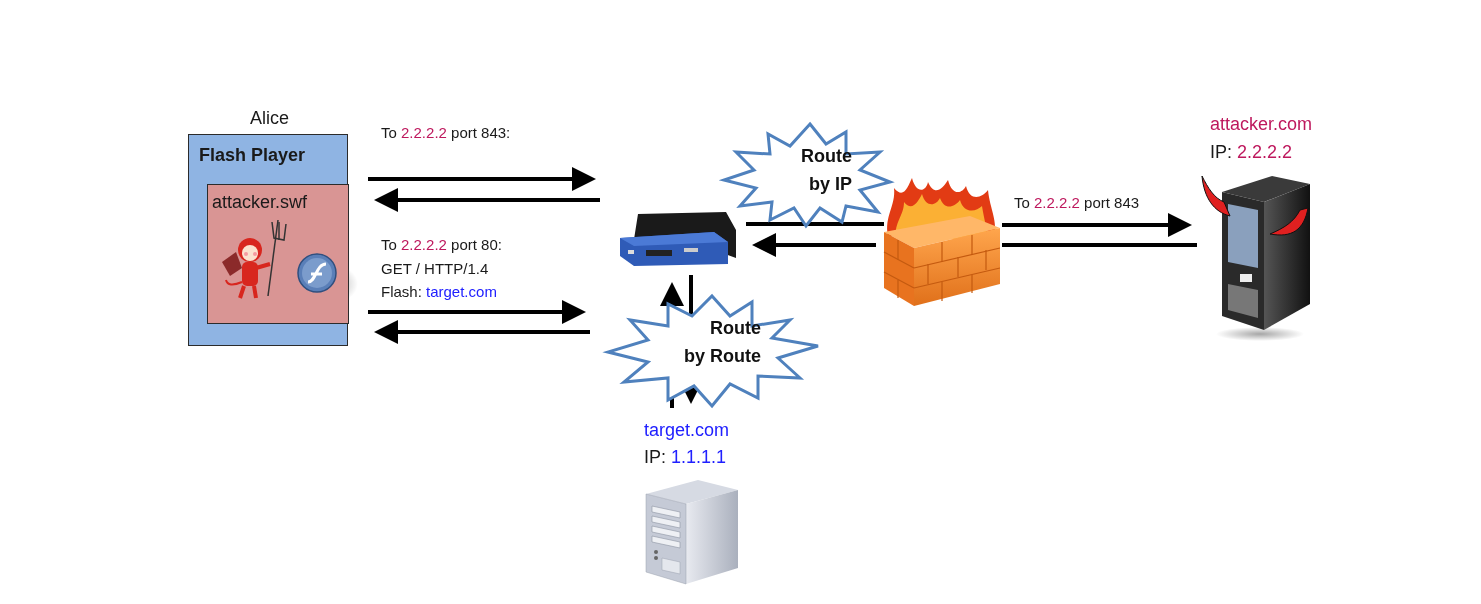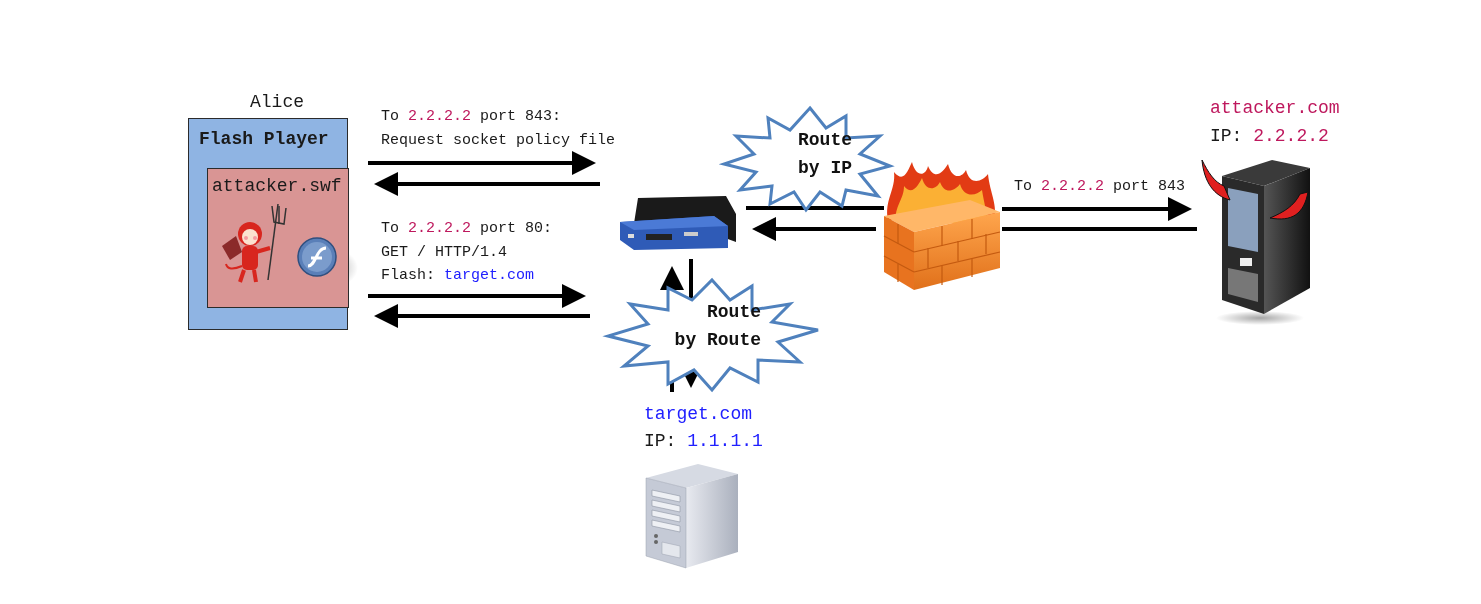--- a/index.html
+++ b/index.html
@@ -4,21 +4,21 @@
 <style>
   html, body { margin:0; padding:0; background:#ffffff; }
   body { width:1481px; height:604px; position:relative; overflow:hidden;
          font-family:"Liberation Sans", "DejaVu Sans", sans-serif; color:#1a1a1a; }
   .abs { position:absolute; }
   .lbl { font-size:15px; line-height:22px; white-space:nowrap; }
   .lbl-lg { font-size:18px; line-height:24px; white-space:nowrap; }
   .red { color:#be185d; }
   .blue { color:#2020ff; }
   .bold { font-weight:bold; }
-  #diagram { position:absolute; left:0; top:0; width:1481px; height:472px;font-family:Liberation Mono, monospace; }
+  #diagram { position:absolute; left:0; top:16px; width:1481px; height:472px; }
   .flash-box { left:188px; top:118px; width:160px; height:212px; background:#8fb4e3; border:1px solid #2b2b2b; box-sizing:border-box; }
   .swf-box { left:207px; top:168px; width:142px; height:140px; background:#d99594; border:1px solid #2b2b2b; box-sizing:border-box; }
   .burst-text { font-size:18px; font-weight:bold; text-align:right; line-height:28px; color:#111; }
 </style>
 </head>
 <body>
 
 <div id="diagram">
 
   <svg class="abs" style="left:0;top:0" width="1481" height="604">
@@ -89,21 +89,20 @@
 
   <svg class="abs" style="left:296px;top:236px" width="42" height="42" viewBox="0 0 42 42">
     <circle cx="21" cy="21" r="19" fill="#5a7fb8" stroke="#2f4f7f" stroke-width="1.5"></circle>
     <circle cx="21" cy="21" r="15" fill="#7b9ccc"></circle>
     <path d="M12,30 C20,30 20,12 30,12 M15,22 L26,22" fill="none" stroke="#fff" stroke-width="3"></path>
   </svg>
 
   <div class="abs lbl" style="left:381px;top:106px;">
     <span>To </span><span class="red">2.2.2.2</span><span> port 843:</span>
   </div>
-  <div class="abs lbl" style="left:381px;top:130px;">Request socket  policy file</div>
 
   <div class="abs lbl" style="left:381px;top:218px;">
     <span>To </span><span class="red">2.2.2.2</span><span> port 80:</span>
   </div>
   <div class="abs lbl" style="left:381px;top:242px;">GET / HTTP/1.4</div>
   <div class="abs lbl" style="left:381px;top:265px;">
     <span>Flash: </span><span class="blue">target.com</span>
   </div>
 
   <svg class="abs" style="left:618px;top:192px" width="122" height="60" viewBox="0 0 122 60">

